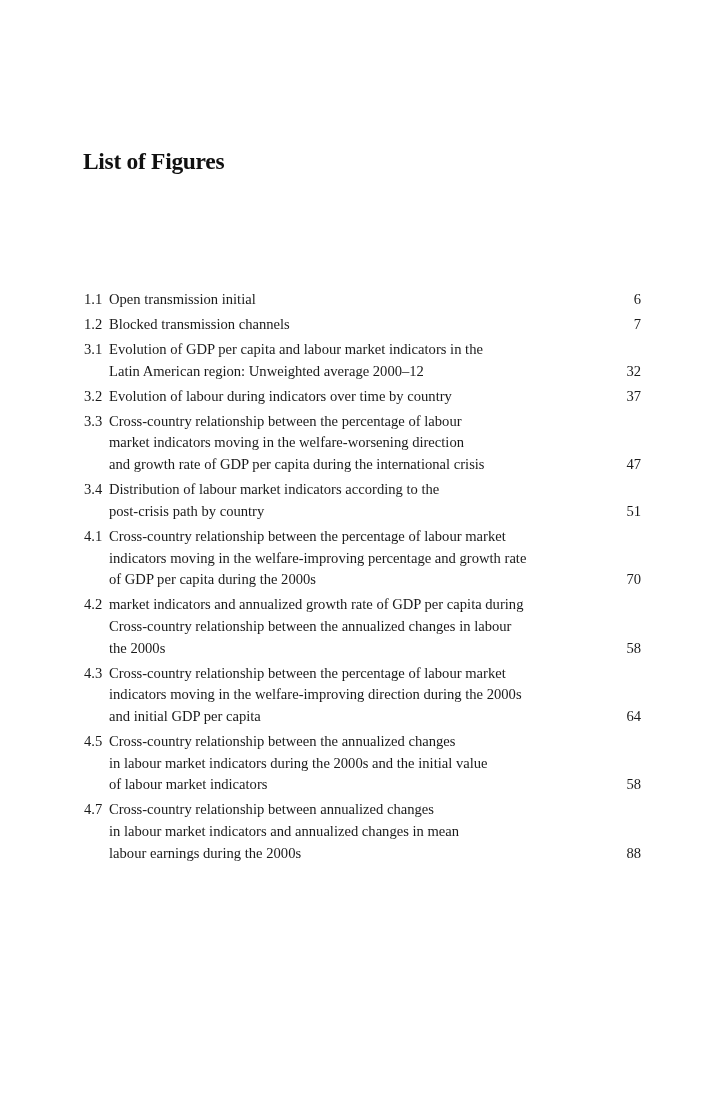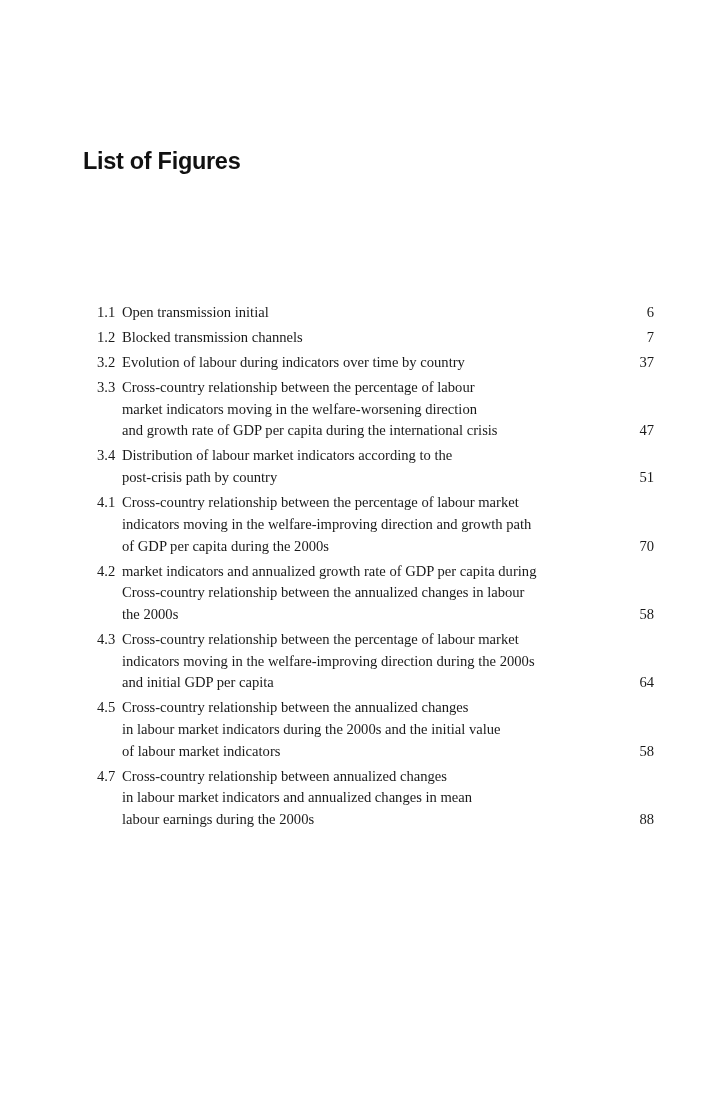--- a/index.html
+++ b/index.html
@@ -12,32 +12,32 @@
       height: 1106px;
       position: relative;
       overflow: hidden;
       color: #1a1a1a;
     }
     .page-title {
       position: absolute;
       left: 83px;
       top: 148px;
       margin: 0;
-      font-family: Liberation Sans, sans-serif;
+      font-family: Liberation Serif, serif;
       font-weight: bold;
       font-size: 23.5px;
       letter-spacing: -0.3px;
       color: #111111;
     }
     .fig-list {
       position: absolute;
       left: 84px;
       top: 289px;
       width: 557px;
-      margin: 13px;
+      margin: 0;
       padding: 0;
       list-style: none;
       font-family: "Liberation Serif", serif;
       font-size: 14.6px;
       line-height: 21.7px;
       color: #1a1a1a;
     }
     .fig-entry {
       position: relative;
       margin: 0 0 3.3px 0;
@@ -79,20 +79,28 @@
   </li>
 
   <li class="fig-entry">
     <span class="fig-num">1.2</span>
     <div class="fig-lines">
       <span class="fig-line">Blocked transmission channels</span>
     </div>
     <span class="fig-page">7</span>
   </li>
 
+  <li class="fig-entry">
+    <span class="fig-num">3.1</span>
+    <div class="fig-lines">
+      <span class="fig-line">Evolution of GDP per capita and labour market indicators in the</span>
+      <span class="fig-line">Latin American region: Unweighted average 2000–12</span>
+    </div>
+    <span class="fig-page">32</span>
+  </li>
 
   <li class="fig-entry">
     <span class="fig-num">3.2</span>
     <div class="fig-lines">
       <span class="fig-line">Evolution of labour during indicators over time by country</span>
     </div>
     <span class="fig-page">37</span>
   </li>
 
   <li class="fig-entry">
@@ -111,21 +119,21 @@
       <span class="fig-line">Distribution of labour market indicators according to the</span>
       <span class="fig-line">post-crisis path by country</span>
     </div>
     <span class="fig-page">51</span>
   </li>
 
   <li class="fig-entry">
     <span class="fig-num">4.1</span>
     <div class="fig-lines">
       <span class="fig-line">Cross-country relationship between the percentage of labour market</span>
-      <span class="fig-line">indicators moving in the welfare-improving direction and growth path</span>
+      <span class="fig-line">indicators moving in the welfare-improving percentage and growth rate</span>
       <span class="fig-line">of GDP per capita during the 2000s</span>
     </div>
     <span class="fig-page">70</span>
   </li>
 
   <li class="fig-entry">
     <span class="fig-num">4.2</span>
     <div class="fig-lines">
       <span class="fig-line">market indicators and annualized growth rate of GDP per capita during</span>
       <span class="fig-line">Cross-country relationship between the annualized changes in labour</span>

